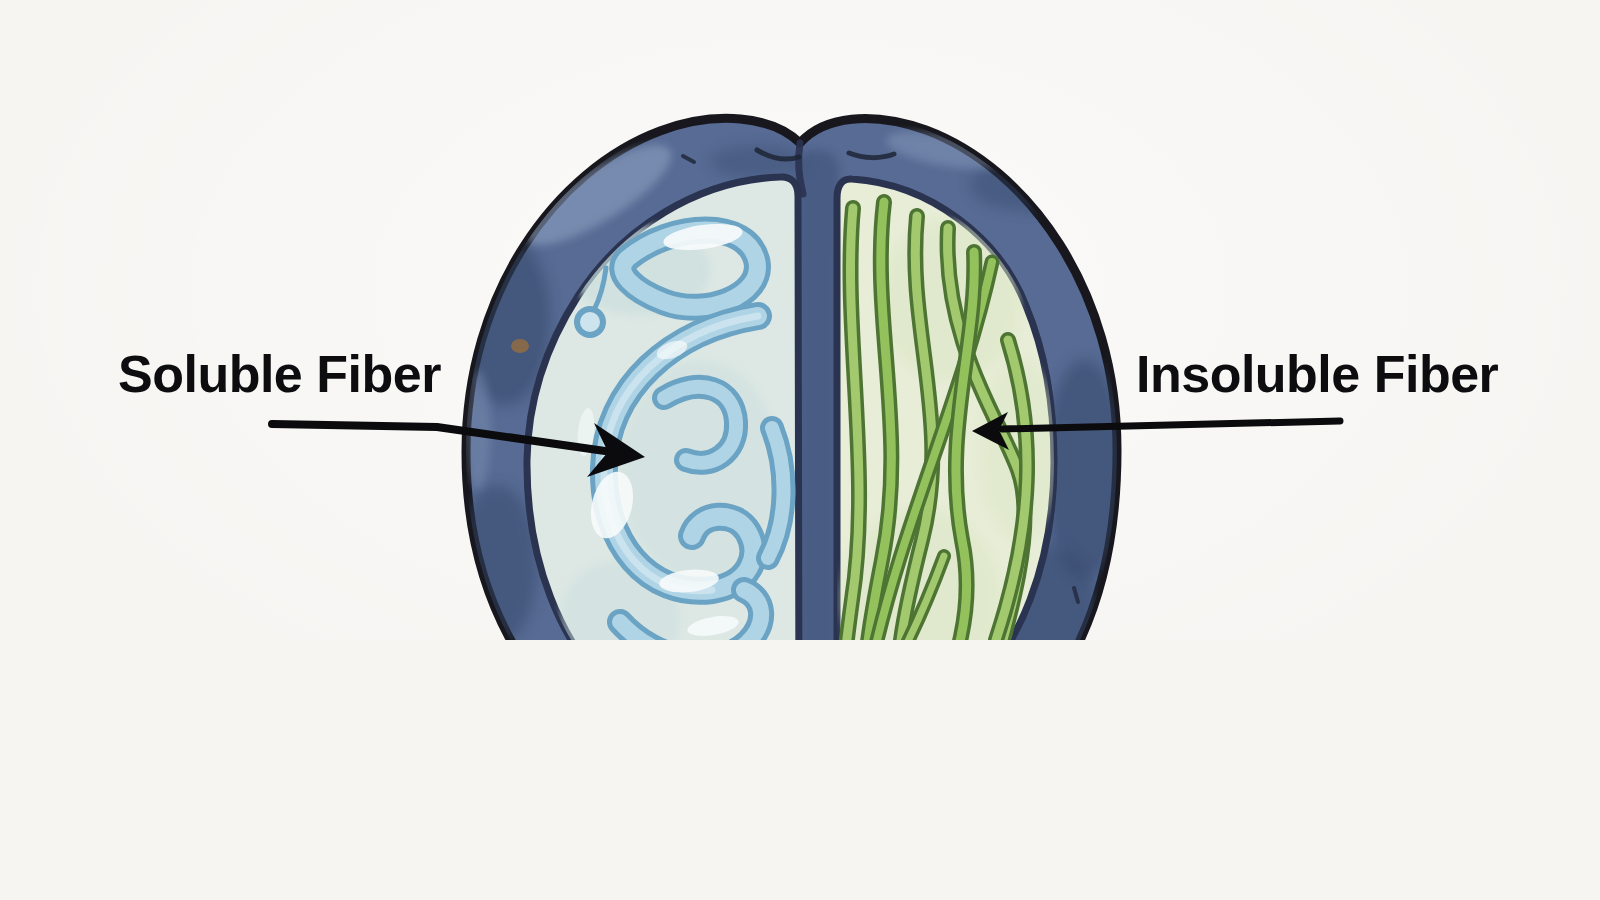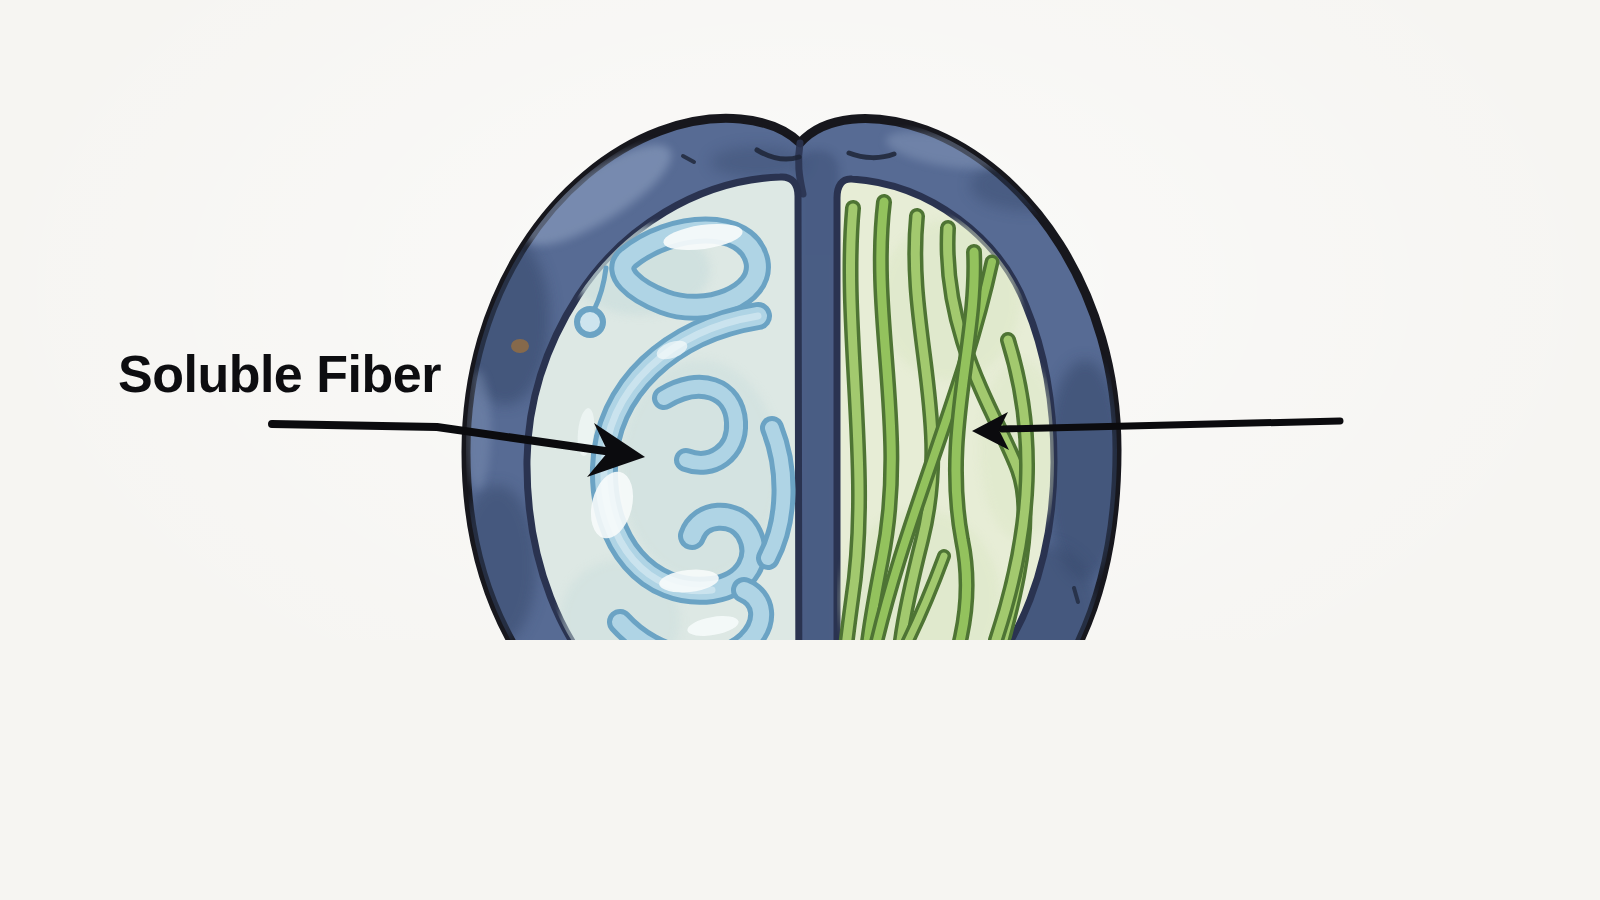--- a/index.html
+++ b/index.html
@@ -165,14 +165,15 @@
       </g>
       <g>
         <path d="M 1340 421 L 1002 429" style="fill:none;stroke:var(--arrow);stroke-width:7;stroke-linecap:round;"></path>
         <polygon points="972,431 1008,412 999,430 1009,450" style="fill:var(--arrow);"></polygon>
       </g>
     </g>
   </svg>
 
   <div class="fiber-label left">Soluble Fiber</div>
 
+  <div class="fiber-label right">Insoluble Fiber</div>
 
 </div>
 
 </body></html>

